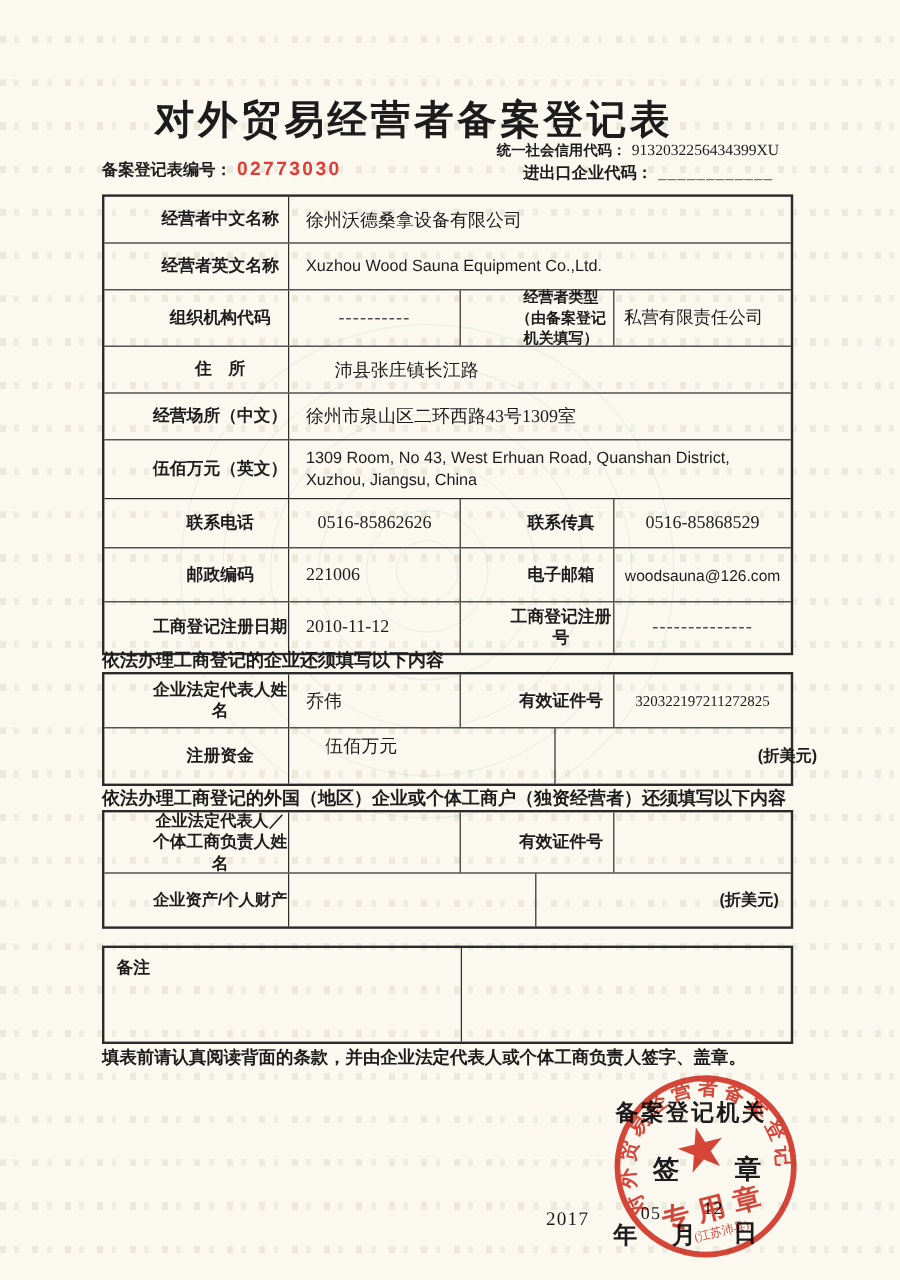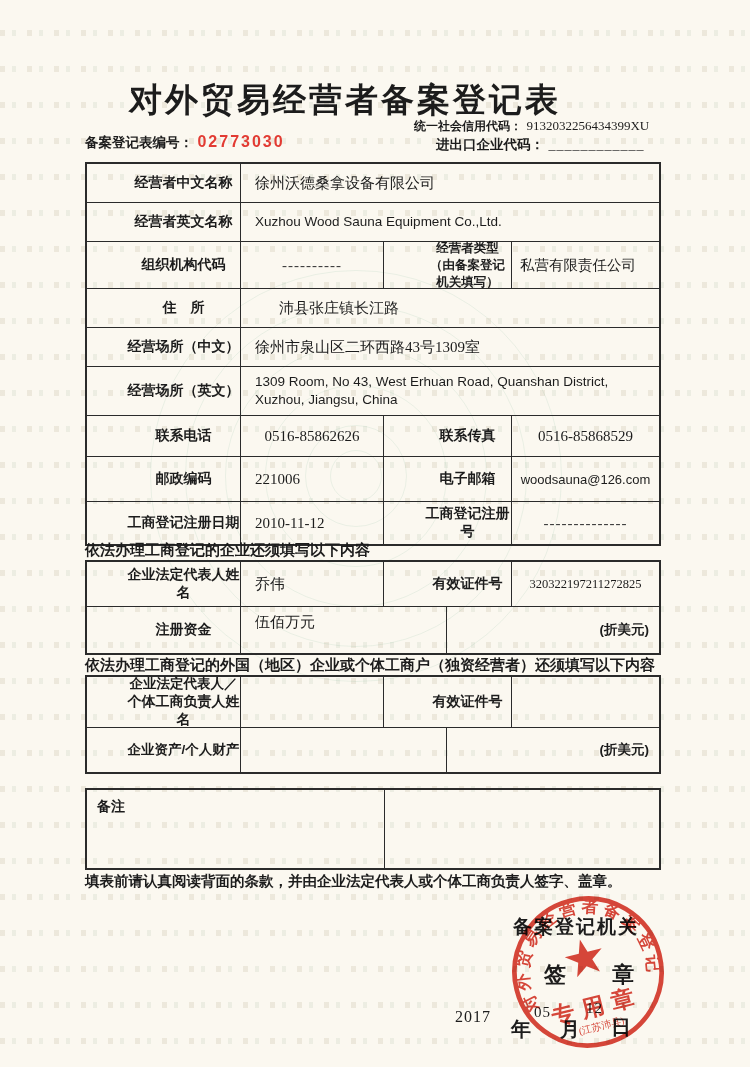--- a/index.html
+++ b/index.html
@@ -92,21 +92,21 @@
     </div>
     <div class="row" style="height:38px;gap:24px;">
       <div class="cell w1 lblc">住　所</div>
       <div class="cell wv valc serifv">沛县张庄镇长江路</div>
     </div>
     <div class="row" style="height:38px;">
       <div class="cell w1 lblc">经营场所（中文）</div>
       <div class="cell wv valc serifv">徐州市泉山区二环西路43号1309室</div>
     </div>
     <div class="row" style="height:48px;">
-      <div class="cell w1 lblc">经营场所（英文）</div>
+      <div class="cell w1 lblc">伍佰万元（英文）</div>
       <div class="cell wv valc val-en">1309 Room, No 43, West Erhuan Road, Quanshan District, Xuzhou, Jiangsu, China</div>
     </div>
     <div class="row" style="height:40px;">
       <div class="cell w1 lblc">联系电话</div>
       <div class="cell w2 valc ctr serifv">0516-85862626</div>
       <div class="cell w3 lblc">联系传真</div>
       <div class="cell w4 valc ctr serifv">0516-85868529</div>
     </div>
     <div class="row" style="height:44px;">
       <div class="cell w1 lblc">邮政编码</div>
@@ -124,21 +124,21 @@
 
   <div class="abs heading" style="top:541px;">依法办理工商登记的企业还须填写以下内容</div>
 
   <div class="tbl" style="top:560px;">
     <div class="row" style="height:44px;">
       <div class="cell w1 lblc">企业法定代表人姓名</div>
       <div class="cell w2 valc serifv">乔伟</div>
       <div class="cell w3 lblc">有效证件号</div>
       <div class="cell w4 valc ctr serifv" style="font-size:12.5px;">320322197211272825</div>
     </div>
-    <div class="row" style="height:46px;">
+    <div class="row" style="height:46px;gap:16px;">
       <div class="cell w1 lblc">注册资金</div>
       <div class="cell wv2 valc serifv" style="align-items:flex-start; padding-top:6px;text-align:right;">伍佰万元</div>
       <div class="cell wu usd">(折美元)</div>
     </div>
   </div>
 
   <div class="abs heading" style="top:656px;">依法办理工商登记的外国（地区）企业或个体工商户（独资经营者）还须填写以下内容</div>
 
   <div class="tbl" style="top:675px;">
     <div class="row" style="height:50px;">

